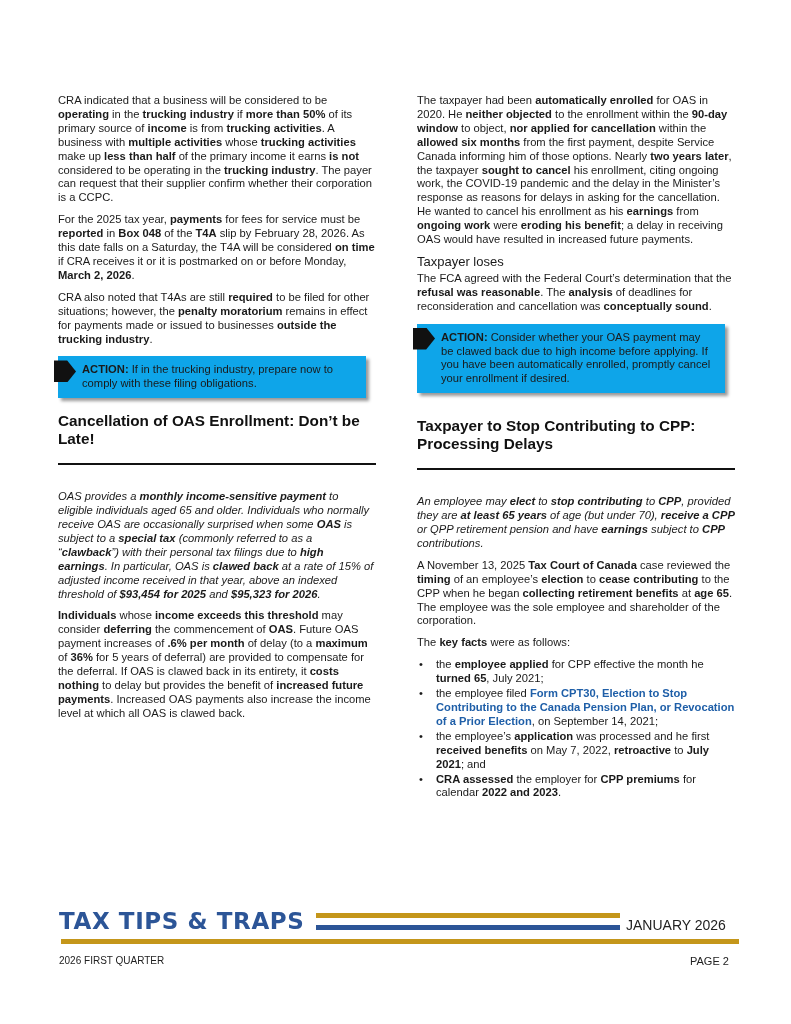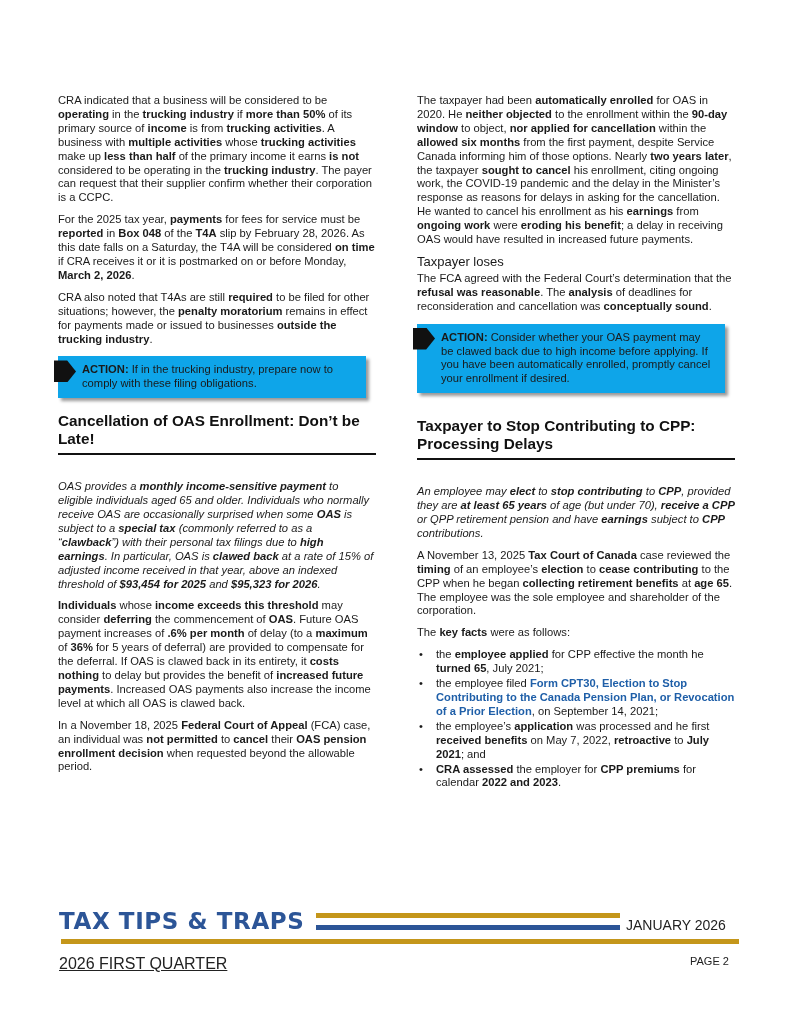--- a/index.html
+++ b/index.html
@@ -9,54 +9,53 @@
   .col.left { left:58px; }
   .col.right { left:417px; }
   .p { margin:0 0 8px 0; }
   .p b { font-weight:bold; }
   .action { position:relative; background:#0ea5e9; margin:10px 10px 14px 0;
             padding:7px 10px 7px 24px; box-shadow:3px 3px 3px #9a9a9a; font-size:11.2px; line-height:13.9px; }
   .action .arrow { position:absolute; left:-4px; top:4px; width:0; height:0; }
   .arrow-shape { position:absolute; left:0; top:0; width:22px; height:22px; background:#111;
                  clip-path:polygon(0 0, 60% 0, 100% 50%, 60% 100%, 0 100%); }
   .h2 { font-size:15.3px; font-weight:bold; line-height:17.5px; margin:14px 0 0 0;
-        padding-bottom:6px; border-bottom:2.5px solid #111; color:#111; }
+        padding-bottom:16px; border-bottom:2.5px solid #111; color:#111; }
   .after-h2 { margin-top:25px;font-style:italic; }
   .h3 { font-size:13px; font-weight:normal; margin:4px 0 3px 0; color:#1a1a1a; }
   ul.facts { margin:0; padding:0; list-style:none; }
   ul.facts li { position:relative; padding-left:19px; margin-bottom:1px; }
   ul.facts li .bullet { position:absolute; left:2px; top:0; }
   .link { color:#1f5fa8; font-weight:bold; }
   .footer-title { position:absolute; left:59px; top:908px; font-size:23px; font-weight:bold;
                   color:#2c5597; letter-spacing:0.6px; font-family:"DejaVu Sans", sans-serif;text-align:right; }
   .bar { position:absolute; height:5px; }
   .bar.gold1 { left:316px; top:913px; width:304px; background:#c4961a; }
   .bar.blue { left:316px; top:925px; width:304px; background:#2c5597; }
   .bar.gold2 { left:61px; top:939px; width:678px; background:#c4961a; }
   .footer-date { position:absolute; left:626px; top:917px; font-size:14px; color:#222; }
-  .footer-quarter { position:absolute; left:59px; top:955px; font-size:16px; color:#222;text-decoration:underline; }
+  .footer-quarter { position:absolute; left:59px; top:955px; font-size:10px; color:#222; }
   .footer-page { position:absolute; left:690px; top:955px; font-size:11px; color:#222; }
 </style>
 </head>
 <body>
 
 <div class="col left">
   <p class="p">CRA indicated that a business will be considered to be <b>operating</b> in the <b>trucking industry</b> if <b>more than 50%</b> of its primary source of <b>income</b> is from <b>trucking activities</b>. A business with <b>multiple activities</b> whose <b>trucking activities</b> make up <b>less than half</b> of the primary income it earns <b>is not</b> considered to be operating in the <b>trucking industry</b>. The payer can request that their supplier confirm whether their corporation is a CCPC.</p>
   <p class="p">For the 2025 tax year, <b>payments</b> for fees for service must be <b>reported</b> in <b>Box 048</b> of the <b>T4A</b> slip by February 28, 2026. As this date falls on a Saturday, the T4A will be considered <b>on time</b> if CRA receives it or it is postmarked on or before Monday, <b>March 2, 2026</b>.</p>
   <p class="p">CRA also noted that T4As are still <b>required</b> to be filed for other situations; however, the <b>penalty moratorium</b> remains in effect for payments made or issued to businesses <b>outside the trucking industry</b>.</p>
   <div class="action">
     <span class="arrow">
         <span class="arrow-shape"></span>
       </span>
     <b>ACTION:</b><span> If in the trucking industry, prepare now to comply with these filing obligations.</span>
   </div>
   <h2 class="h2">Cancellation of OAS Enrollment: Don’t be Late!</h2>
   <p class="p after-h2">OAS provides a <b>monthly income-sensitive payment</b> to eligible individuals aged 65 and older. Individuals who normally receive OAS are occasionally surprised when some <b>OAS</b> is subject to a <b>special tax</b> (commonly referred to as a “<b>clawback</b>”) with their personal tax filings due to <b>high earnings</b>. In particular, OAS is <b>clawed back</b> at a rate of 15% of adjusted income received in that year, above an indexed threshold of <b>$93,454 for 2025</b> and <b>$95,323 for 2026</b>.</p>
   <p class="p"><b>Individuals</b> whose <b>income exceeds this threshold</b> may consider <b>deferring</b> the commencement of <b>OAS</b>. Future OAS payment increases of <b>.6% per month</b> of delay (to a <b>maximum</b> of <b>36%</b> for 5 years of deferral) are provided to compensate for the deferral. If OAS is clawed back in its entirety, it <b>costs nothing</b> to delay but provides the benefit of <b>increased future payments</b>. Increased OAS payments also increase the income level at which all OAS is clawed back.</p>
-  <p class="p">In a November 18, 2025 <b>Federal Court of Appeal</b> (FCA) case, an individual was <b>not permitted</b> to <b>cancel</b> their <b>OAS pension enrollment decision</b> when requested beyond the allowable period.</p>
 </div>
 
 <div class="col right">
   <p class="p">The taxpayer had been <b>automatically enrolled</b> for OAS in 2020. He <b>neither objected</b> to the enrollment within the <b>90-day window</b> to object, <b>nor applied for cancellation</b> within the <b>allowed six months</b> from the first payment, despite Service Canada informing him of those options. Nearly <b>two years later</b>, the taxpayer <b>sought to cancel</b> his enrollment, citing ongoing work, the COVID-19 pandemic and the delay in the Minister’s response as reasons for delays in asking for the cancellation. He wanted to cancel his enrollment as his <b>earnings</b> from <b>ongoing work</b> were <b>eroding his benefit</b>; a delay in receiving OAS would have resulted in increased future payments.</p>
   <h3 class="h3">Taxpayer loses</h3>
   <p class="p">The FCA agreed with the Federal Court’s determination that the <b>refusal was reasonable</b>. The <b>analysis</b> of deadlines for reconsideration and cancellation was <b>conceptually sound</b>.</p>
   <div class="action">
     <span class="arrow">
         <span class="arrow-shape"></span>
       </span>

